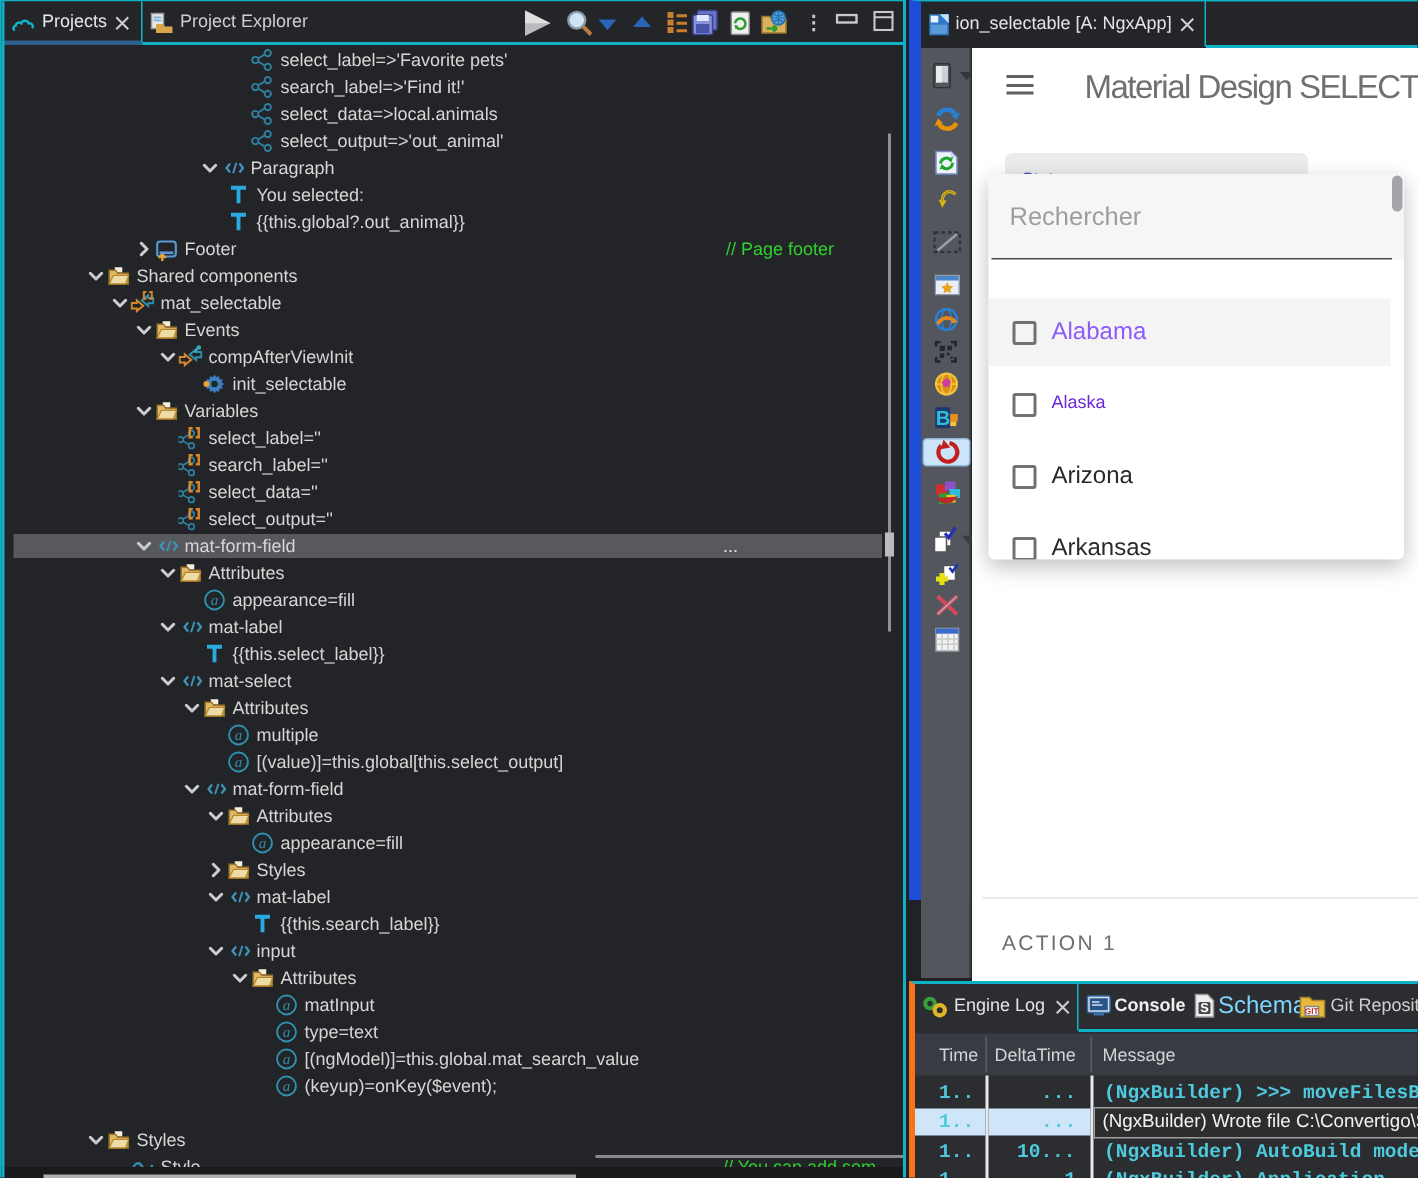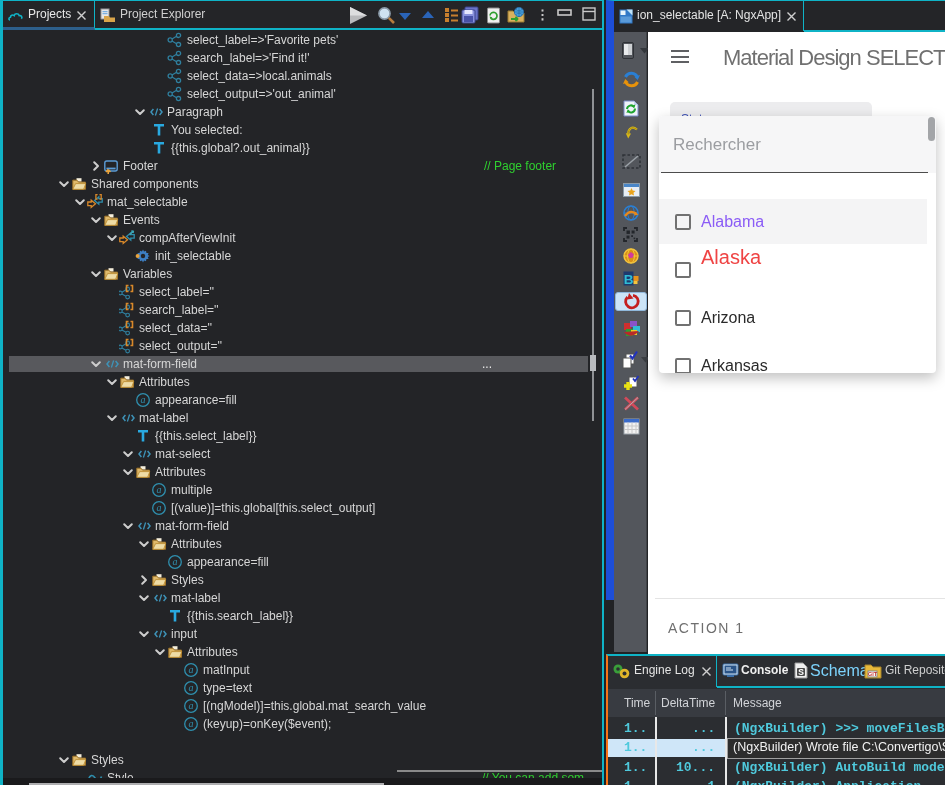--- a/index.html
+++ b/index.html
@@ -366,21 +366,21 @@
         <div style="position:absolute;left:138px;top:0;line-height:18px;white-space:pre">mat-label</div>
       </div>
 <div style="position:absolute;left:0;top:426px;width:604px;height:18px">
         <div style="position:absolute;left:134px;top:0;height:18px;width:16px">
           <svg width="16" height="16" viewBox="0 0 16 16" style="position:absolute;top:50%;margin-top:-8px">
             <path d="M3 3.2 H13 M8 3.2 V13.5" stroke="#29a9e0" stroke-width="2.6"></path>
           </svg>
         </div>
         <div style="position:absolute;left:154px;top:0;line-height:18px;white-space:pre">{{this.select_label}}</div>
       </div>
-<div style="position:absolute;left:16px;top:444px;width:700px;height:18px">
+<div style="position:absolute;left:0;top:444px;width:700px;height:18px">
         <div style="position:absolute;left:103px;top:0;height:18px;width:16px">
           <svg width="16" height="16" viewBox="0 0 16 16" style="position:absolute;top:50%;margin-top:-8px">
             <path d="M4.2 6.2 L8 10 L11.8 6.2" stroke="#cdcdcd" stroke-width="2" fill="none" stroke-linecap="round" stroke-linejoin="round"></path>
           </svg>
         </div>
         <div style="position:absolute;left:118px;top:0;height:18px;width:16px">
           <svg width="16" height="16" viewBox="0 0 16 16" style="position:absolute;top:50%;margin-top:-8px">
             <path d="M6.4 5 L4 8 L6.4 11 M12.6 5 L15 8 L12.6 11" stroke="#3e93b8" stroke-width="1.5" fill="none"></path>
             <path d="M10.6 4.5 L8.4 11.5" stroke="#3e93b8" stroke-width="1.3"></path>
           </svg>
@@ -724,35 +724,35 @@
 
     <div class="abs" style="left:11px;top:84px;width:277px;height:257px;background:#fff;border-radius:4px;box-shadow:0 5px 14px rgba(0,0,0,0.25);overflow:hidden">
       <div class="abs" style="left:0;top:0;width:100%;height:57px;background:#f6f6f7"></div>
       <div class="abs" style="left:14px;top:19px;color:#9b9da1;font-size:17px">Rechercher</div>
       <div class="abs" style="left:2px;top:56px;width:267px;height:1px;background:#4c4c4c"></div>
 
       <div class="abs" style="left:0px;top:83px;width:268px;height:45px;background:#f4f4f5"></div>
       <div class="abs" style="left:16px;top:98px;width:16px;height:16px;border:2px solid #717171;border-radius:2px"></div>
       <div class="abs" style="left:42px;top:97px;color:#8b5cf6;font-size:16px">Alabama</div>
       <div class="abs" style="left:16px;top:146px;width:16px;height:16px;border:2px solid #717171;border-radius:2px"></div>
-      <div class="abs" style="left:42px;top:130px;color:#ef4444;font-size:20px">Alaska</div>
+      <div class="abs" style="left:42px;top:145px;color:#6d28d9;font-size:12px">Alaska</div>
       <div class="abs" style="left:16px;top:194px;width:16px;height:16px;border:2px solid #717171;border-radius:2px"></div>
       <div class="abs" style="left:42px;top:193px;color:#2a2a2a;font-size:16px">Arizona</div>
       <div class="abs" style="left:16px;top:242px;width:16px;height:16px;border:2px solid #717171;border-radius:2px"></div>
       <div class="abs" style="left:42px;top:241px;color:#2a2a2a;font-size:16px">Arkansas</div>
 
       <div class="abs" style="left:269px;top:1px;width:7px;height:24px;background:#a3a5a8;border-radius:4px"></div>
     </div>
 
     <div class="abs" style="left:7px;top:566px;right:0;height:1px;background:#e4e4e4"></div>
     <div class="abs" style="left:20px;top:588px;color:#6f6f6f;font-size:14px;letter-spacing:1.5px">ACTION 1</div>
   </div>
 </div>
 
-<div class="abs" style="left:606px;top:654px;width:339px;height:131px;background:#2b2d31;border-left:2px solid #f97316;border-top:2px solid #0fb3c6">
+<div class="abs" style="left:606px;top:654px;width:339px;height:131px;background:#2b2d31;border-left:4px solid #f97316;border-top:2px solid #0fb3c6">
 
   <div class="abs" style="left:0;top:0;width:109px;height:31px;border-right:1px solid #0fb3c6"></div>
   <div class="abs" style="left:109px;top:30px;right:0;height:2px;background:#0fb3c6"></div>
   <svg class="abs" style="left:4px;top:7px" width="19" height="17" viewBox="0 0 19 17">
       <circle cx="6" cy="6" r="4.5" fill="#3a9e3a"></circle>
       <circle cx="6" cy="6" r="1.8" fill="#2b2d31"></circle>
       <circle cx="12.5" cy="10.5" r="4.8" fill="#e0b52a"></circle>
       <circle cx="12.5" cy="10.5" r="2" fill="#2b2d31"></circle>
     </svg>
   <div class="abs" style="left:26px;top:0;line-height:29px;color:#e4e4e4;font-size:12px">Engine Log</div>

